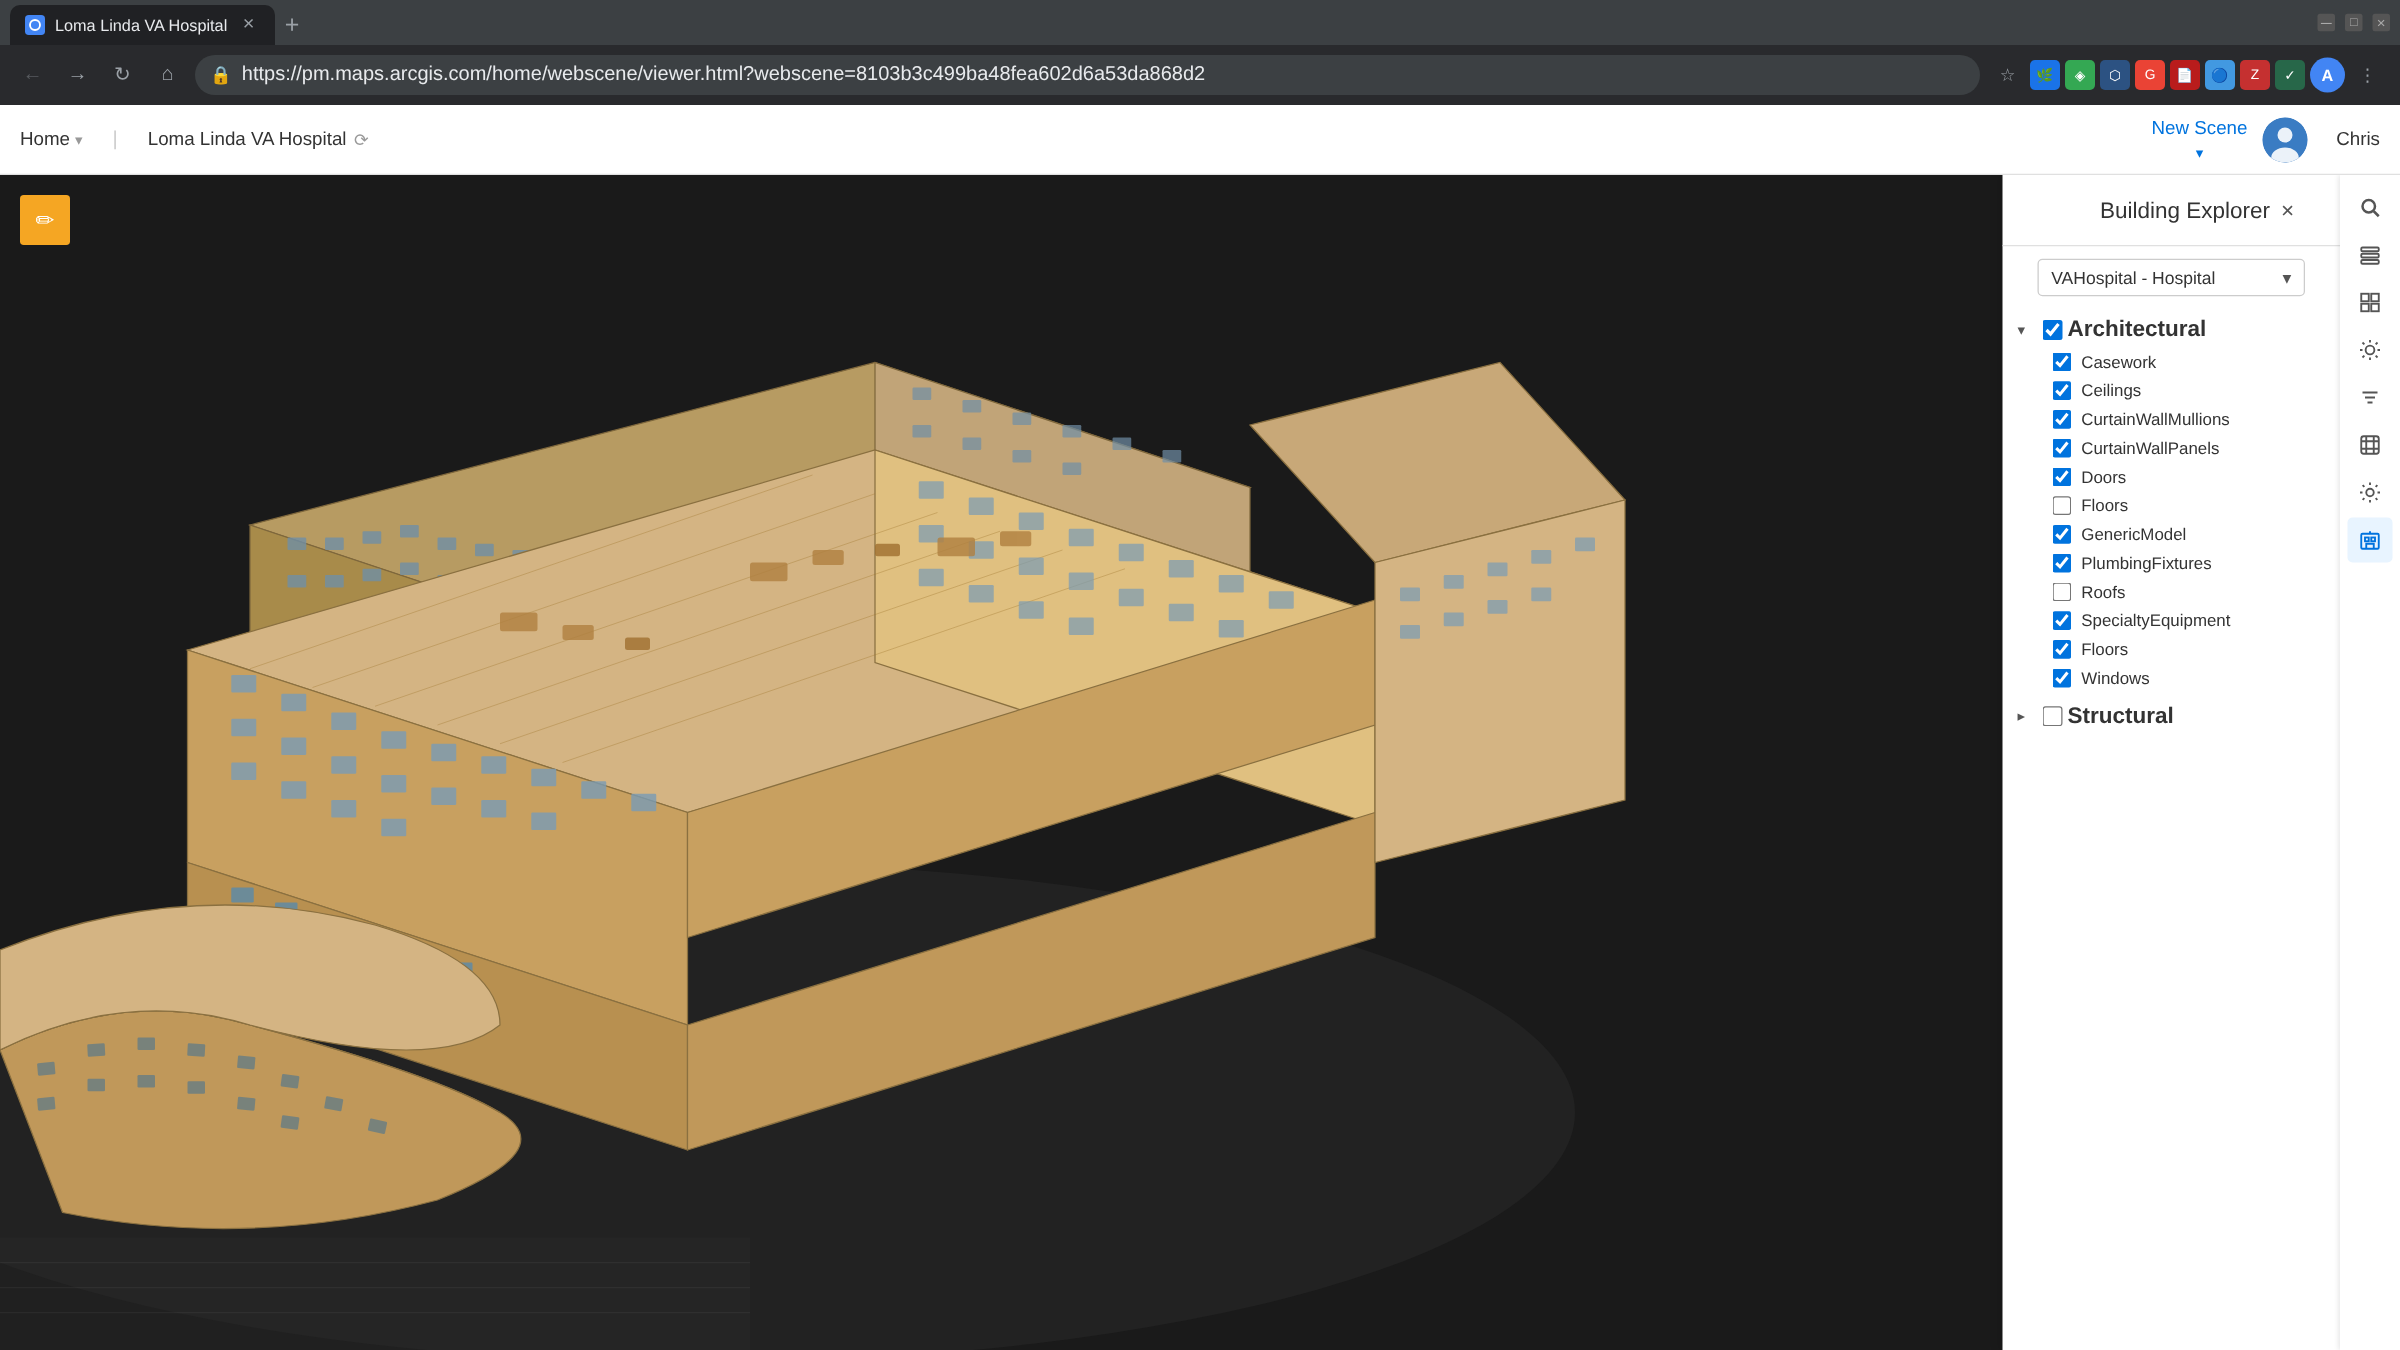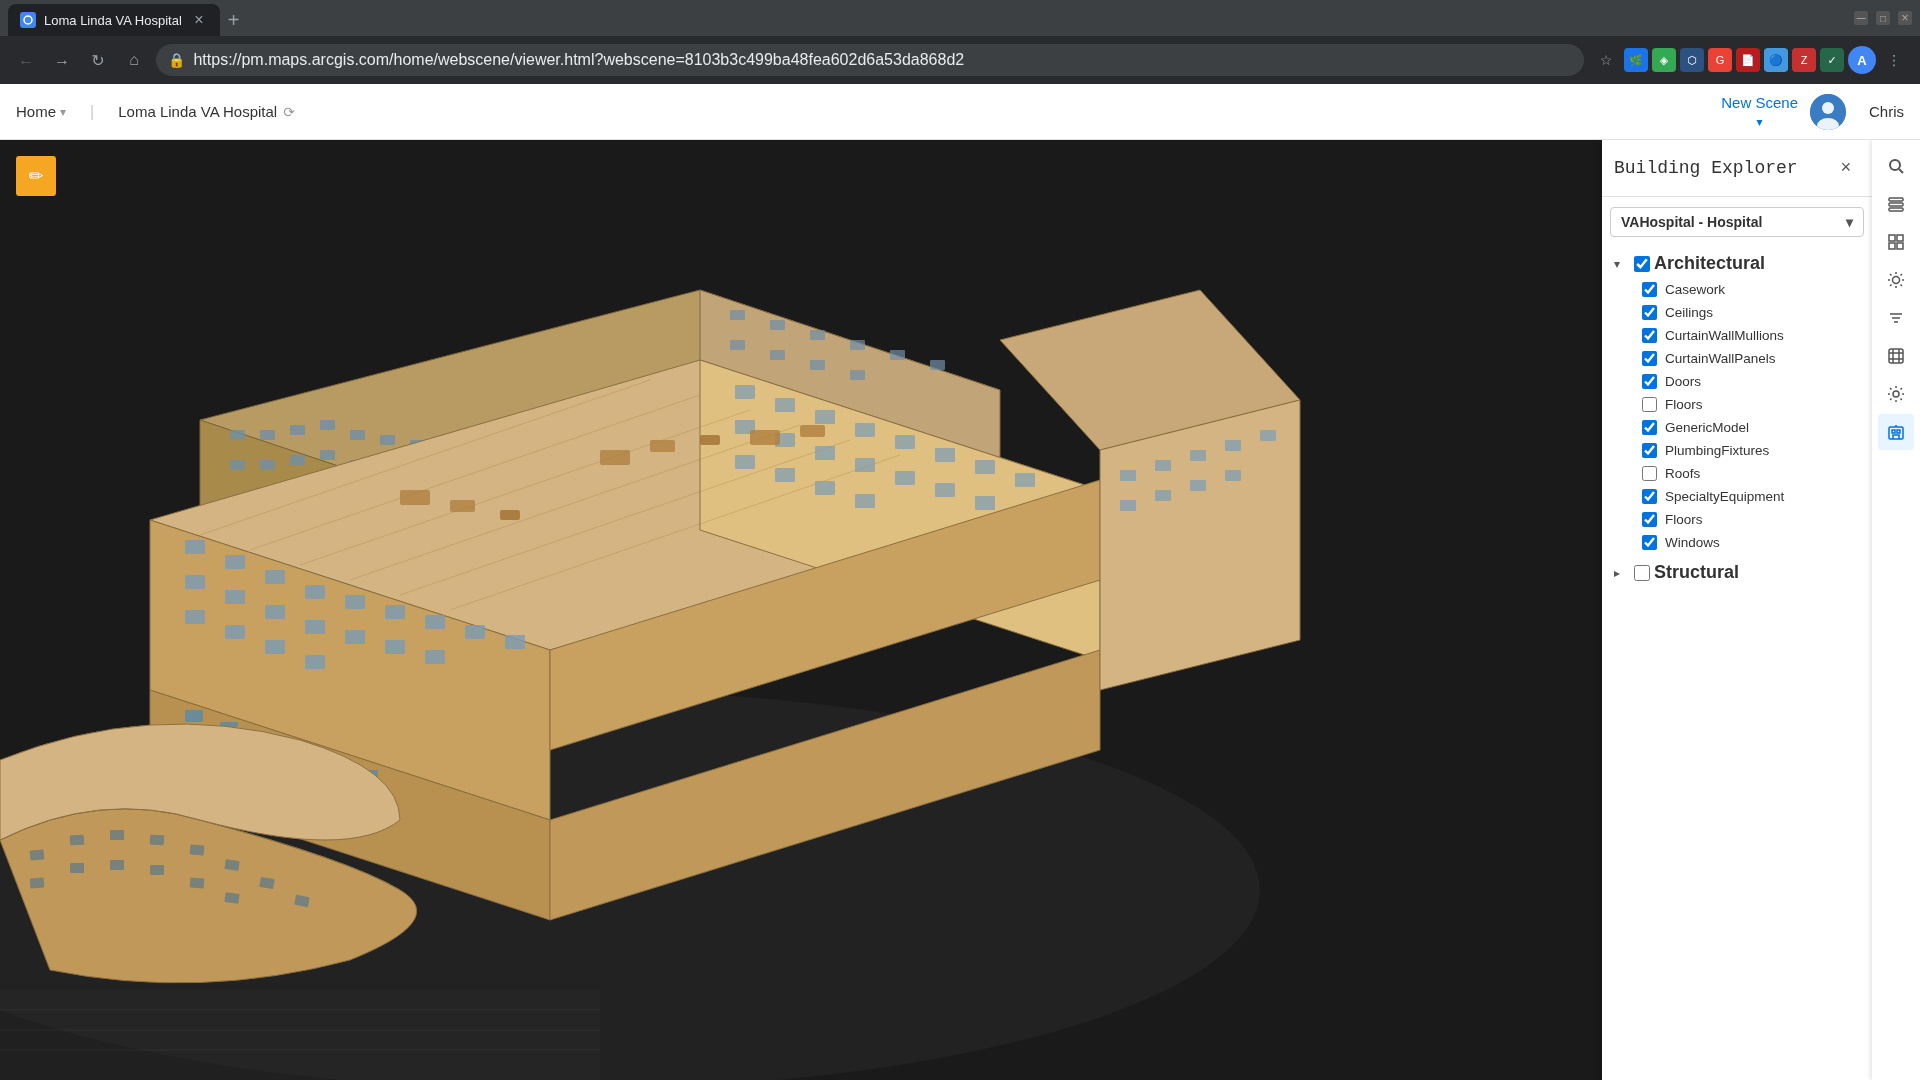--- a/index.html
+++ b/index.html
@@ -48,26 +48,26 @@
     
     .edit-btn { position: absolute; top: 16px; left: 16px; background: #f5a623; width: 40px; height: 40px; display: flex; align-items: center; justify-content: center; cursor: pointer; border-radius: 3px; color: white; font-size: 18px; z-index: 20; }
 
     
     .right-toolbar { position: absolute; top: 0; right: 0; width: 48px; background: white; height: 100%; display: flex; flex-direction: column; align-items: center; padding: 8px 0; gap: 2px; box-shadow: -2px 0 4px rgba(0,0,0,0.1); z-index: 20; }
     .rt-icon-btn { width: 36px; height: 36px; display: flex; align-items: center; justify-content: center; cursor: pointer; border-radius: 4px; color: #555; font-size: 18px; }
     .rt-icon-btn.active { color: #0073de; background: #e8f4ff; }
 
     
     .building-explorer { position: absolute; top: 0; right: 48px; width: 270px; background: white; height: 100%; box-shadow: -2px 0 8px rgba(0,0,0,0.15); z-index: 15; display: flex; flex-direction: column; }
-    .be-header { display: flex; align-items: center; justify-content: space-between; padding: 14px 12px; border-bottom: 1px solid #e0e0e0; font-family: Liberation Mono, monospace; }
+    .be-header { display: flex; align-items: center; justify-content: flex-end; padding: 14px 28px; border-bottom: 1px solid #e0e0e0; }
     .be-title { font-size: 18px; font-weight: 400; color: #333; }
     .be-close { color: #555; font-size: 18px; cursor: pointer; width: 28px; height: 28px; display: flex; align-items: center; justify-content: center; border-radius: 50%; }
 
     
-    .be-dropdown { margin: 10px 8px; border: 1px solid #ccc; border-radius: 4px; display: flex; align-items: flex-end; padding: 6px 10px; cursor: pointer; font-weight: bold; }
+    .be-dropdown { margin: 10px 28px; border: 1px solid #ccc; border-radius: 4px; display: flex; align-items: flex-end; padding: 6px 10px; cursor: pointer; }
     .be-dropdown-text { flex: 1; font-size: 14px; color: #333; }
     .be-dropdown-arrow { color: #555; font-size: 14px; }
 
     
     .be-disciplines { padding: 8px 12px; font-size: 14px; font-weight: 600; color: #333; }
 
     
     .be-scroll { flex: 1; overflow-y: auto; padding: 0 4px; }
     .be-scroll::-webkit-scrollbar { width: 8px; }
     .be-scroll::-webkit-scrollbar-track { background: #f5f5f5; }

